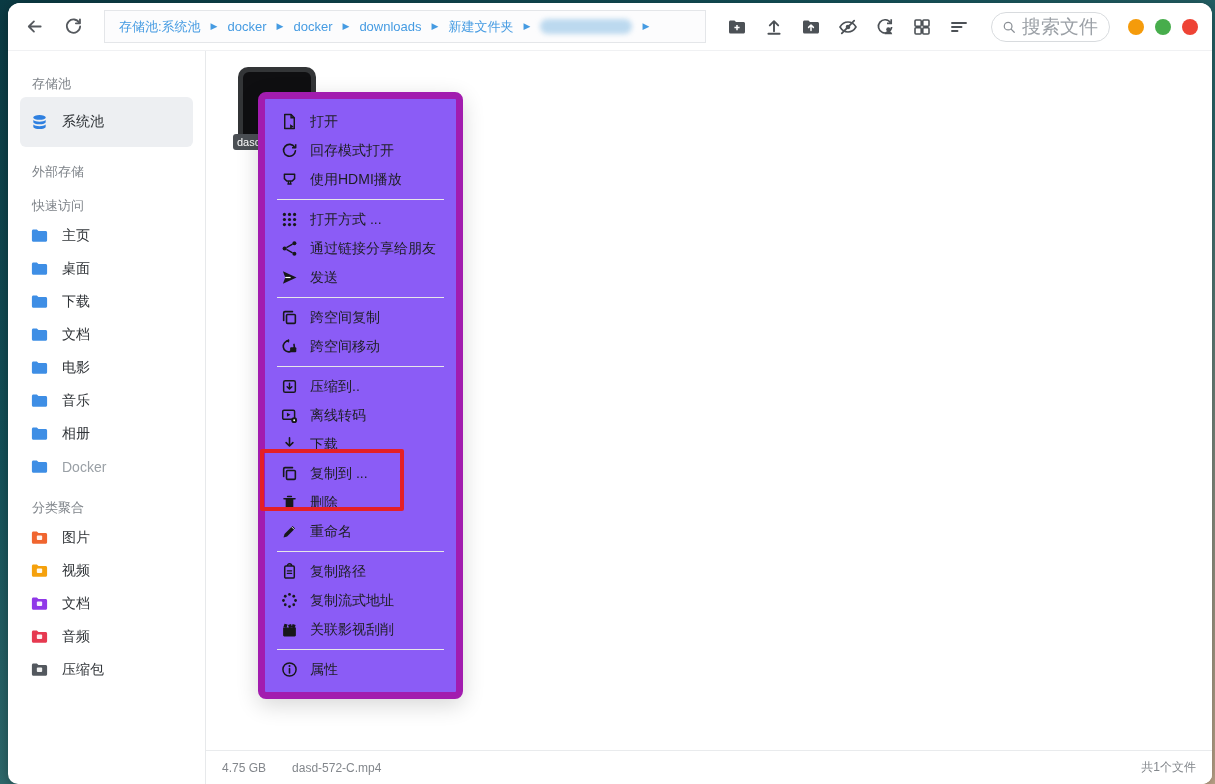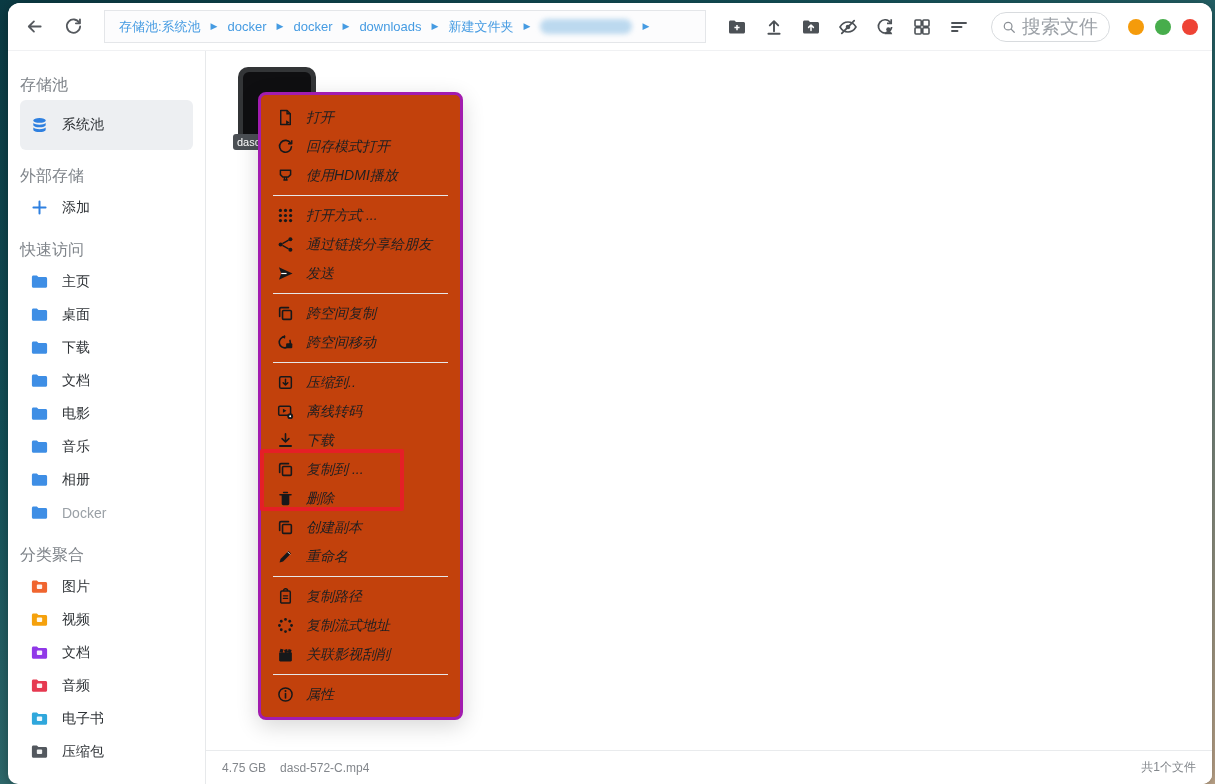--- a/index.html
+++ b/index.html
@@ -38,53 +38,53 @@
     display:flex; align-items:center; padding:0 10px; gap:6px; margin-left:8px; background:#fff; }
   .searchbox svg { width:14px; height:14px; color:#8a8f95; flex:0 0 auto; }
   .searchbox input { border:none; outline:none; width:100%; font-size:19px; color:#333;
     font-family:inherit; background:transparent; }
   .searchbox input::placeholder { color:#9ba0a6; }
   .dots { display:flex; align-items:center; gap:11px; margin-left:12px; }
   .dot { width:16px; height:16px; border-radius:50%; cursor:pointer; }
   
   .bodyrow { flex:1; display:flex; min-height:0; }
   .sidebar { width:197px; flex:0 0 197px; padding:8px 12px 0 12px; overflow:hidden; }
-  .sec-label { font-size:16px; color:#7f848a; margin:16px 0 4px 0; }
+  .sec-label { font-size:13px; color:#7f848a; margin:16px 0 4px 12px; }
   .side-item { height:33px; display:flex; align-items:center; gap:13px; padding:0 10px;
     border-radius:6px; font-size:14px; color:#2f3337; cursor:pointer; }
   .side-item.selected { background:#edeff2; height:50px; margin:2px 0; }
   .side-item .ic { width:19px; height:19px; flex:0 0 19px; display:flex; }
   .side-item .ic svg { width:100%; height:100%; }
   
   .main { flex:1; position:relative; border-left:1px solid #e7e9eb; background:#fff;
     display:flex; flex-direction:column; }
   .canvas { flex:1; position:relative; }
   .thumb { position:absolute; left:32px; top:16px; width:78px; height:78px;
     background:#333537; border-radius:10px; padding:5px; z-index:5; cursor:pointer; }
   .thumb-inner { width:100%; height:100%; background:#0f0f11; border-radius:6px; position:relative; overflow:hidden; }
   .thumb-logo { position:absolute; left:50%; bottom:-8px; transform:translateX(-50%);
     width:30px; height:30px; border-radius:50%; border:2px solid rgba(255,255,255,.28); }
   .file-chip { position:absolute; left:27px; top:83px; max-width:92px; z-index:10;
     background:#4b4f54; color:#fff; font-size:11px; padding:2px 4px; border-radius:3px;
     white-space:nowrap; overflow:hidden; }
   
   .cmenu { position:absolute; left:52px; top:41px; width:205px; z-index:50;
-    background:#c2410c; border-radius:8px; border:3px solid #a21caf;
-    box-shadow:0 6px 22px rgba(0,0,0,.16); padding:8px 0;font-style:italic; }
+    background:#8b5cf6; border-radius:8px; border:7px solid #a21caf;
+    box-shadow:0 6px 22px rgba(0,0,0,.16); padding:8px 0; }
   .mi { height:29px; display:flex; align-items:center; gap:12px; padding:0 16px;
     font-size:14px; color:#1d1f22; cursor:pointer; white-space:nowrap; }
   .mi .ic { width:17px; height:17px; flex:0 0 17px; display:flex; color:#17181a; }
   .mi .ic svg { width:100%; height:100%; }
   .mdiv { border:none; border-top:1px solid #e7e7e9; margin:5px 12px; }
   .redbox { position:absolute; left:54px; top:398px; width:144px; height:62px;
     border:4px solid #e51f26; border-radius:2px; z-index:60; pointer-events:none; }
   
   .statusbar { flex:0 0 34px; border-top:1px solid #e9ebed; display:flex; align-items:center;
     justify-content:space-between; padding:0 16px; font-size:12px; color:#83878c; background:#fff; }
-  .status-left { display:flex; gap:14px; }
+  .status-left { display:flex; gap:26px; }
 </style>
 </head>
 <body>
 
 <div class="window">
 
   <div class="topbar">
     <button class="navbtn">
       <span class="ic" style="display:flex;width:19px;height:19px;">
           <svg viewBox="0 0 20 20" xmlns="http://www.w3.org/2000/svg">
@@ -205,28 +205,20 @@
             <svg viewBox="0 0 20 20" xmlns="http://www.w3.org/2000/svg">
               <ellipse cx="10" cy="4.7" rx="6.5" ry="2.5" fill="currentColor"></ellipse>
               <path d="M3.5 7.4c1.3 1.1 3.7 1.8 6.5 1.8s5.2-.7 6.5-1.8v2c0 1.4-2.9 2.5-6.5 2.5S3.5 10.8 3.5 9.4z" fill="currentColor"></path>
               <path d="M3.5 12.2c1.3 1.1 3.7 1.8 6.5 1.8s5.2-.7 6.5-1.8v2.2c0 1.4-2.9 2.5-6.5 2.5s-6.5-1.1-6.5-2.5z" fill="currentColor"></path>
             </svg>
           </span>
         <span>系统池</span>
       </div>
 
       <div class="sec-label">外部存储</div>
-      <div class="side-item">
-        <span class="ic" style="color: rgb(47, 128, 224);">
-            <svg viewBox="0 0 20 20" xmlns="http://www.w3.org/2000/svg">
-              <path d="M10 3.6v12.8M3.6 10h12.8" stroke="currentColor" stroke-width="2.1" stroke-linecap="round"></path>
-            </svg>
-          </span>
-        <span>添加</span>
-      </div>
 
       <div class="sec-label">快速访问</div>
       <div class="side-item">
         <span class="ic" style="color: rgb(62, 142, 229);">
             <svg viewBox="0 0 20 20" xmlns="http://www.w3.org/2000/svg">
               <path d="M2 5.2c0-.9.7-1.6 1.6-1.6h3.6l1.7 1.7h7.5c.9 0 1.6.7 1.6 1.6v8c0 .9-.7 1.6-1.6 1.6H3.6c-.9 0-1.6-.7-1.6-1.6z" fill="currentColor"></path>
             </svg>
           </span>
         <span>主页</span>
       </div>
@@ -316,29 +308,20 @@
         <span>文档</span>
       </div>
       <div class="side-item">
         <span class="ic" style="color: rgb(230, 57, 80);">
             <svg viewBox="0 0 20 20" xmlns="http://www.w3.org/2000/svg">
               <path d="M2 5.2c0-.9.7-1.6 1.6-1.6h3.6l1.7 1.7h7.5c.9 0 1.6.7 1.6 1.6v8c0 .9-.7 1.6-1.6 1.6H3.6c-.9 0-1.6-.7-1.6-1.6z" fill="currentColor"></path>
               <rect x="7.2" y="8" width="5.6" height="4.6" rx="1" fill="#fff" opacity=".92"></rect>
             </svg>
           </span>
         <span>音频</span>
-      </div>
-      <div class="side-item">
-        <span class="ic" style="color: rgb(47, 167, 220);">
-            <svg viewBox="0 0 20 20" xmlns="http://www.w3.org/2000/svg">
-              <path d="M2 5.2c0-.9.7-1.6 1.6-1.6h3.6l1.7 1.7h7.5c.9 0 1.6.7 1.6 1.6v8c0 .9-.7 1.6-1.6 1.6H3.6c-.9 0-1.6-.7-1.6-1.6z" fill="currentColor"></path>
-              <rect x="7.2" y="8" width="5.6" height="4.6" rx="1" fill="#fff" opacity=".92"></rect>
-            </svg>
-          </span>
-        <span>电子书</span>
       </div>
       <div class="side-item">
         <span class="ic" style="color: rgb(83, 88, 94);">
             <svg viewBox="0 0 20 20" xmlns="http://www.w3.org/2000/svg">
               <path d="M2 5.2c0-.9.7-1.6 1.6-1.6h3.6l1.7 1.7h7.5c.9 0 1.6.7 1.6 1.6v8c0 .9-.7 1.6-1.6 1.6H3.6c-.9 0-1.6-.7-1.6-1.6z" fill="currentColor"></path>
               <rect x="7.2" y="8" width="5.6" height="4.6" rx="1" fill="#fff" opacity=".92"></rect>
             </svg>
           </span>
         <span>压缩包</span>
       </div>
@@ -488,29 +471,20 @@
                 <svg viewBox="0 0 16 16" xmlns="http://www.w3.org/2000/svg">
                   <path d="M2.8 4.4h10.4M6.2 2.4h3.6" stroke="currentColor" stroke-width="1.4" stroke-linecap="round"></path>
                   <path d="M4.4 4.4h7.2v8.6c0 .8-.6 1.4-1.4 1.4H5.8c-.8 0-1.4-.6-1.4-1.4z" fill="currentColor"></path>
                 </svg>
               </span>
             <span>删除</span>
           </div>
           <div class="mi">
             <span class="ic">
                 <svg viewBox="0 0 16 16" xmlns="http://www.w3.org/2000/svg">
-                  <rect x="5.2" y="5.2" width="8.3" height="8.3" rx="1" fill="none" stroke="currentColor" stroke-width="1.5"></rect>
-                  <path d="M10.8 2.5H3.7c-.7 0-1.2.5-1.2 1.2v7.1" fill="none" stroke="currentColor" stroke-width="1.5" stroke-linecap="round"></path>
-                </svg>
-              </span>
-            <span>创建副本</span>
-          </div>
-          <div class="mi">
-            <span class="ic">
-                <svg viewBox="0 0 16 16" xmlns="http://www.w3.org/2000/svg">
                   <path d="M2.4 13.6l.9-3.3 7.5-7.5 2.4 2.4-7.5 7.5z" fill="currentColor"></path>
                   <path d="M10 3.6l2.4 2.4" stroke="#fff" stroke-width=".8"></path>
                 </svg>
               </span>
             <span>重命名</span>
           </div>
           <hr class="mdiv">
           <div class="mi">
             <span class="ic">
                 <svg viewBox="0 0 16 16" xmlns="http://www.w3.org/2000/svg">

